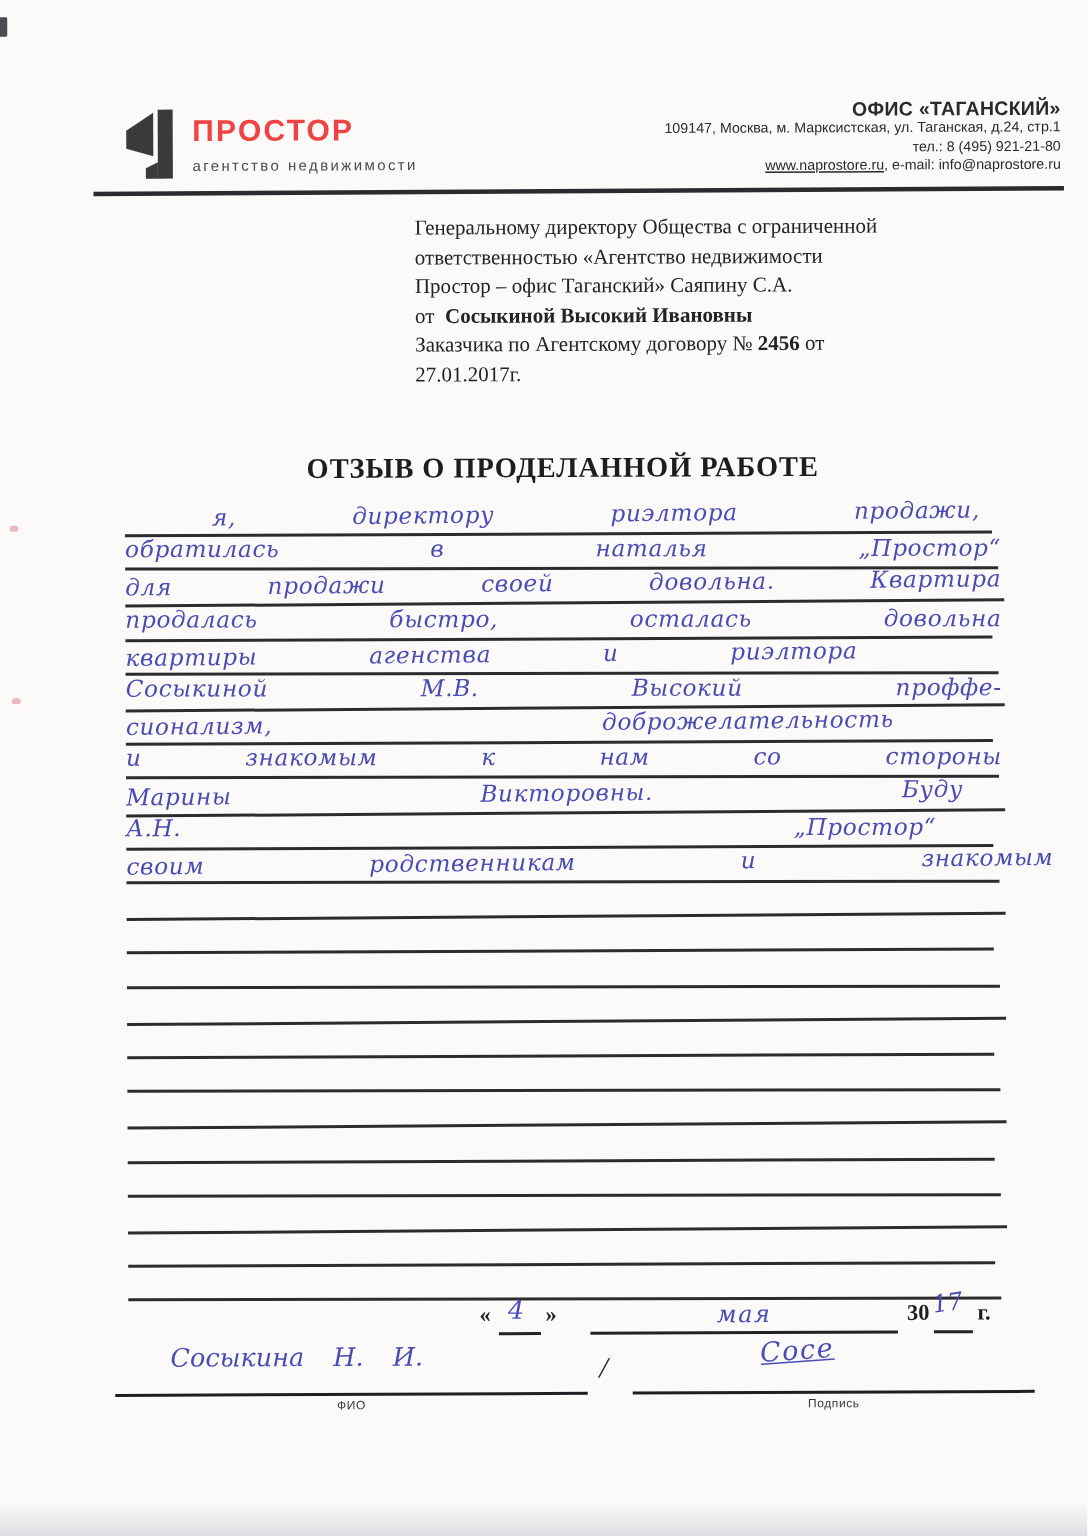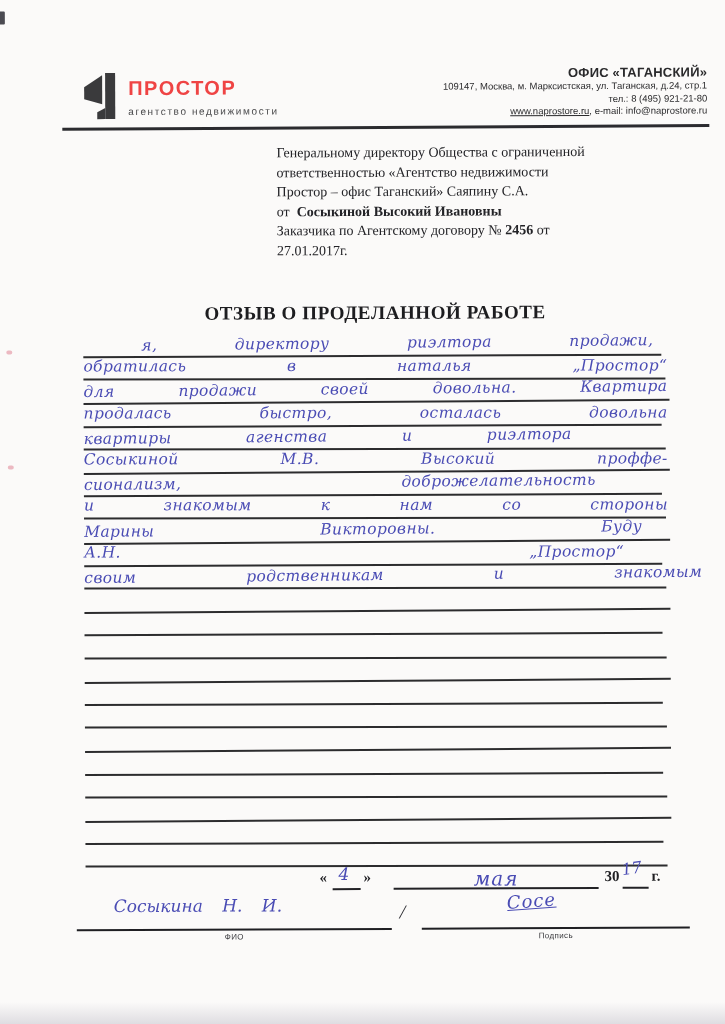--- a/index.html
+++ b/index.html
@@ -68,21 +68,21 @@
   .hw-row:nth-child(10) { padding-right: 44px; }
   .hw-row:nth-child(11) { right: -34px; }
 
   .hw { font-family: "DejaVu Serif", serif; font-style: italic; color: #4a4cb4; }
 
   
   .date-row { position: absolute; left: 0; top: 0; width: 725px; height: 0; }
   .date-print { position: absolute; font-size: 15px; font-weight: bold; color: #1e1e22; }
   .fill-line { position: absolute; height: 2px; background: #222226; }
   .hw-day   { position: absolute; left: 337px; top: 864px; font-size: 17px; }
-  .hw-month { position: absolute; left: 392px; top: 867px; width: 205px; text-align: center; font-size: 20px; letter-spacing: 1px; }
+  .hw-month { position: absolute; left: 392px; top: 867px; width: 205px; text-align: center; font-size: 16px; letter-spacing: 1px; }
   .hw-year  { position: absolute; left: 620px; top: 860px; font-size: 16px; transform: rotate(-8deg); }
 
   
   .sig-fio-value { position: absolute; left: 112px; top: 895px; font-size: 17px; word-spacing: 14px; }
   .sig-line { position: absolute; top: 928px; height: 2px; background: #1f1f23; }
   .sig-label { position: absolute; top: 932px; font-family: "Liberation Sans", sans-serif;
     font-size: 8px; color: #38383c; text-align: center; letter-spacing: .4px; }
   .sig-slash { position: absolute; left: 398px; top: 900px; font-size: 21px; color: #2a2a30;
     transform: rotate(10deg); }
   .sig-sign-value { position: absolute; left: 505px; top: 891px; font-size: 18px;

